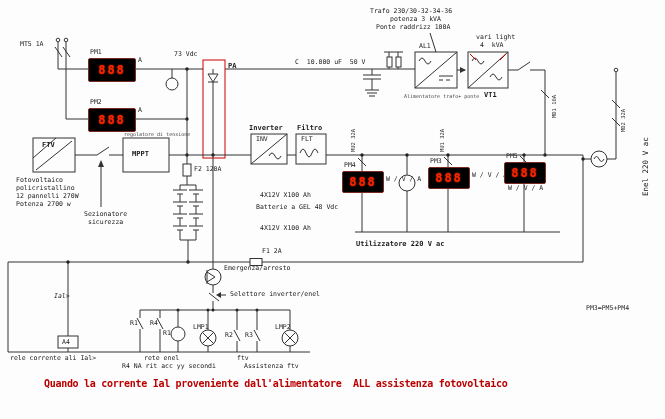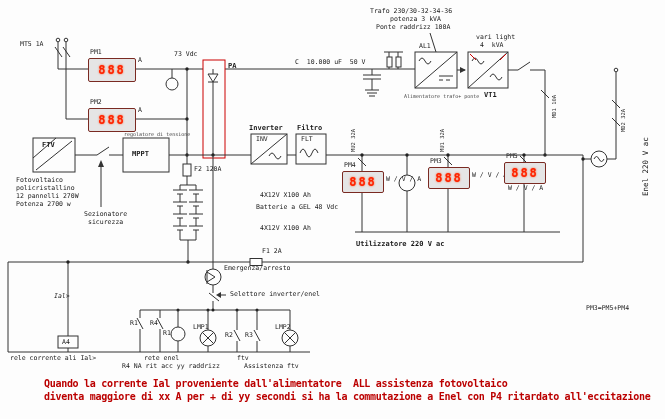--- a/index.html
+++ b/index.html
@@ -6,21 +6,21 @@
   .canvas{position:relative;width:665px;height:419px;background:#fdfdfd;
           font-family:"DejaVu Sans Mono",monospace;overflow:hidden;}
   svg.wires{position:absolute;left:0;top:0;}
   .lbl{position:absolute;font-size:6.5px;line-height:1.2;color:#1a1a1a;white-space:pre;}
   .b{font-weight:bold;font-size:7px;}
   .i{font-style:italic;margin-top:27px;}
   .tiny{font-size:5px;color:#444;}
   .red{color:#bb0000;font-weight:bold;font-size:10px;letter-spacing:-0.3px;}
   .rot{transform:rotate(-90deg);transform-origin:0 0;font-size:5.5px;color:#333;}
   .rotbig{transform:rotate(-90deg);transform-origin:0 0;font-size:7.5px;color:#111;}
-  .display{position:absolute;background:#e5e5e5;border:1px solid #7a2a22;border-radius:2px;
+  .display{position:absolute;background:#000000;border:1px solid #7a2a22;border-radius:2px;
            display:flex;align-items:center;justify-content:center;}
   .display .digits{color:#ff2200;font-weight:bold;font-size:12px;letter-spacing:2px;
            font-family:"DejaVu Sans Mono",monospace;text-shadow:0 0 2px rgba(255,60,0,.85);}
 </style>
 </head>
 <body>
 
 <div class="canvas">
 
   <svg class="wires" width="665" height="419" viewBox="0 0 665 419" stroke="#333" stroke-width="1" fill="none">
@@ -256,21 +256,20 @@
   <div class="lbl" style="left:150px;top:320px">R4</div>
   <div class="lbl" style="left:163px;top:330px">R1</div>
   <div class="lbl" style="left:193px;top:324px">LMP1</div>
   <div class="lbl" style="left:225px;top:332px">R2</div>
   <div class="lbl" style="left:245px;top:332px">R3</div>
   <div class="lbl" style="left:275px;top:324px">LMP2</div>
 
   <div class="lbl" style="left:62px;top:339px">A4</div>
   <div class="lbl" style="left:10px;top:355px">rele corrente ali Ial&gt;</div>
   <div class="lbl" style="left:144px;top:355px">rete enel</div>
-  <div class="lbl" style="left:122px;top:363px">R4 NA rit acc yy raddrizz</div>
+  <div class="lbl" style="left:122px;top:363px">R4 NA rit acc yy secondi</div>
   <div class="lbl" style="left:237px;top:355px">ftv</div>
   <div class="lbl" style="left:244px;top:363px">Assistenza ftv</div>
   <div class="lbl" style="left:586px;top:305px">PM3=PM5+PM4</div>
 
   <div class="lbl red" style="left:44px;top:378px">Quando la corrente Ial proveniente dall'alimentatore  ALL assistenza fotovoltaico</div>
-  <div class="lbl red" style="left:44px;top:391px">diventa maggiore di xx A per + di yy secondi si ha la commutazione a Enel con P4 ritardato all'eccitazione</div>
 
 </div>
 
 </body></html>

